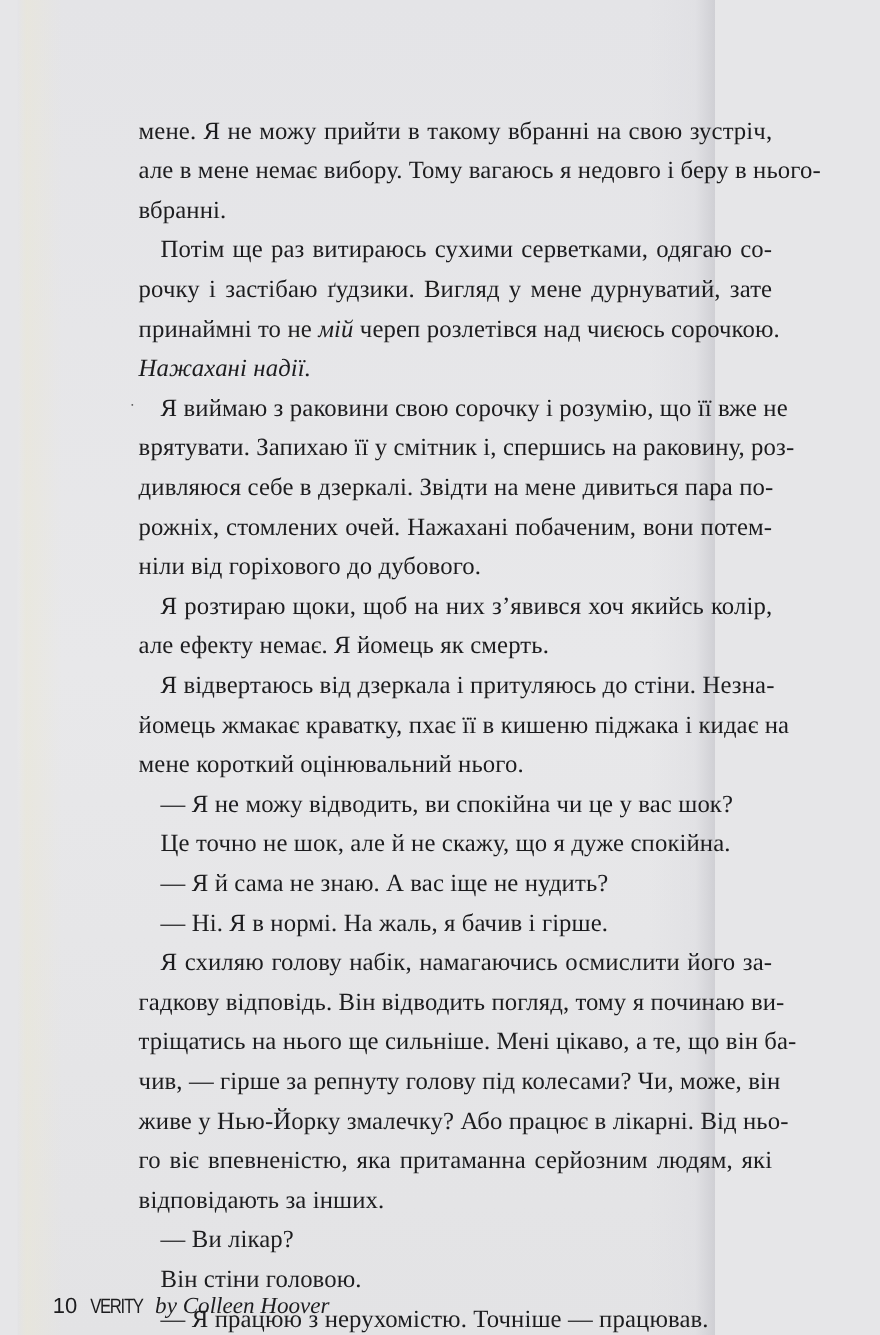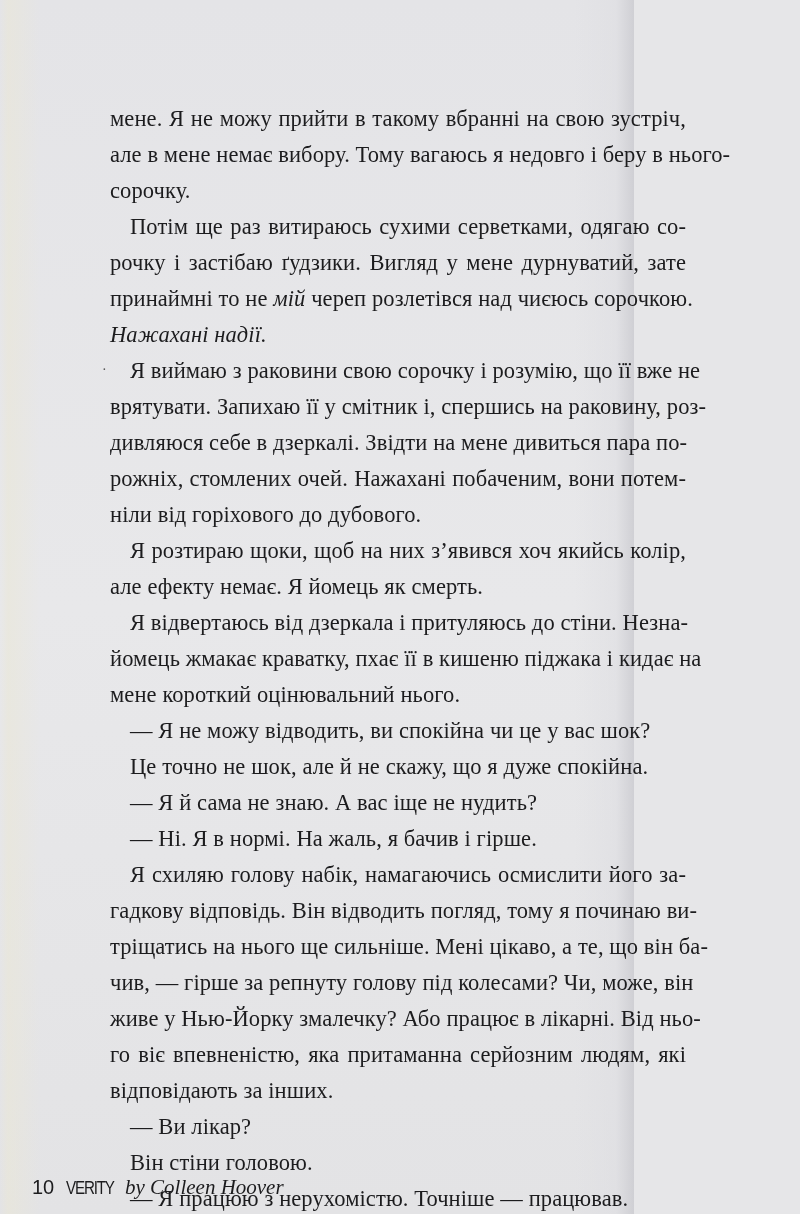--- a/index.html
+++ b/index.html
@@ -10,21 +10,21 @@
       width: 800px;
       height: 1214px;
       overflow: hidden;
       background: #e6e6e8;
       position: relative;
       font-family: "Liberation Serif", "DejaVu Serif", serif;
       color: #1c1c1e;
     }
     .page {
       position: absolute;
-      left: 0; top: 0;
+      left: 16px; top: 0;
       width: 634px;
       height: 1214px;
       background:
         linear-gradient(to right, rgba(230,226,205,0.0) 0px, rgba(234,231,214,0.55) 8px, rgba(232,232,234,0) 40px),
         linear-gradient(to left, rgba(205,205,210,0.9) 0px, rgba(222,222,226,0.6) 18px, rgba(232,232,234,0) 60px),
         linear-gradient(to bottom, #e4e4e7 0%, #e8e8ea 50%, #e3e3e5 100%);
     }
     .text-block {
       position: absolute;
       left: 110px;
@@ -82,21 +82,21 @@
       font-size: 21px;
     }
   </style>
 </head>
 <body>
 
 <div class="page">
   <div class="text-block">
     <div class="line full" style="top:0px">мене. Я не можу прийти в такому вбранні на свою зустріч,</div>
     <div class="line full" style="top:36px">але в мене немає вибору. Тому вагаюсь я недовго і беру в нього-</div>
-    <div class="line" style="top:72px">сорочку.</div>
+    <div class="line" style="top:72px">вбранні.</div>
     <div class="line indent full" style="top:108px">Потім ще раз витираюсь сухими серветками, одягаю со-</div>
     <div class="line full" style="top:144px">рочку і застібаю ґудзики. Вигляд у мене дурнуватий, зате</div>
     <div class="line full" style="top:180px"><span>принаймні то не </span><em>мій</em><span> череп розлетівся над чиєюсь сорочкою.</span></div>
     <div class="line" style="top:216px"><em>Нажахані надії.</em></div>
     <span class="stray-mark" style="top:258px">·</span>
     <div class="line indent full" style="top:252px">Я виймаю з раковини свою сорочку і розумію, що її вже не</div>
     <div class="line full" style="top:288px">врятувати. Запихаю її у смітник і, спершись на раковину, роз-</div>
     <div class="line full" style="top:324px">дивляюся себе в дзеркалі. Звідти на мене дивиться пара по-</div>
     <div class="line full" style="top:360px">рожніх, стомлених очей. Нажахані побаченим, вони потем-</div>
     <div class="line" style="top:396px">ніли від горіхового до дубового.</div>

